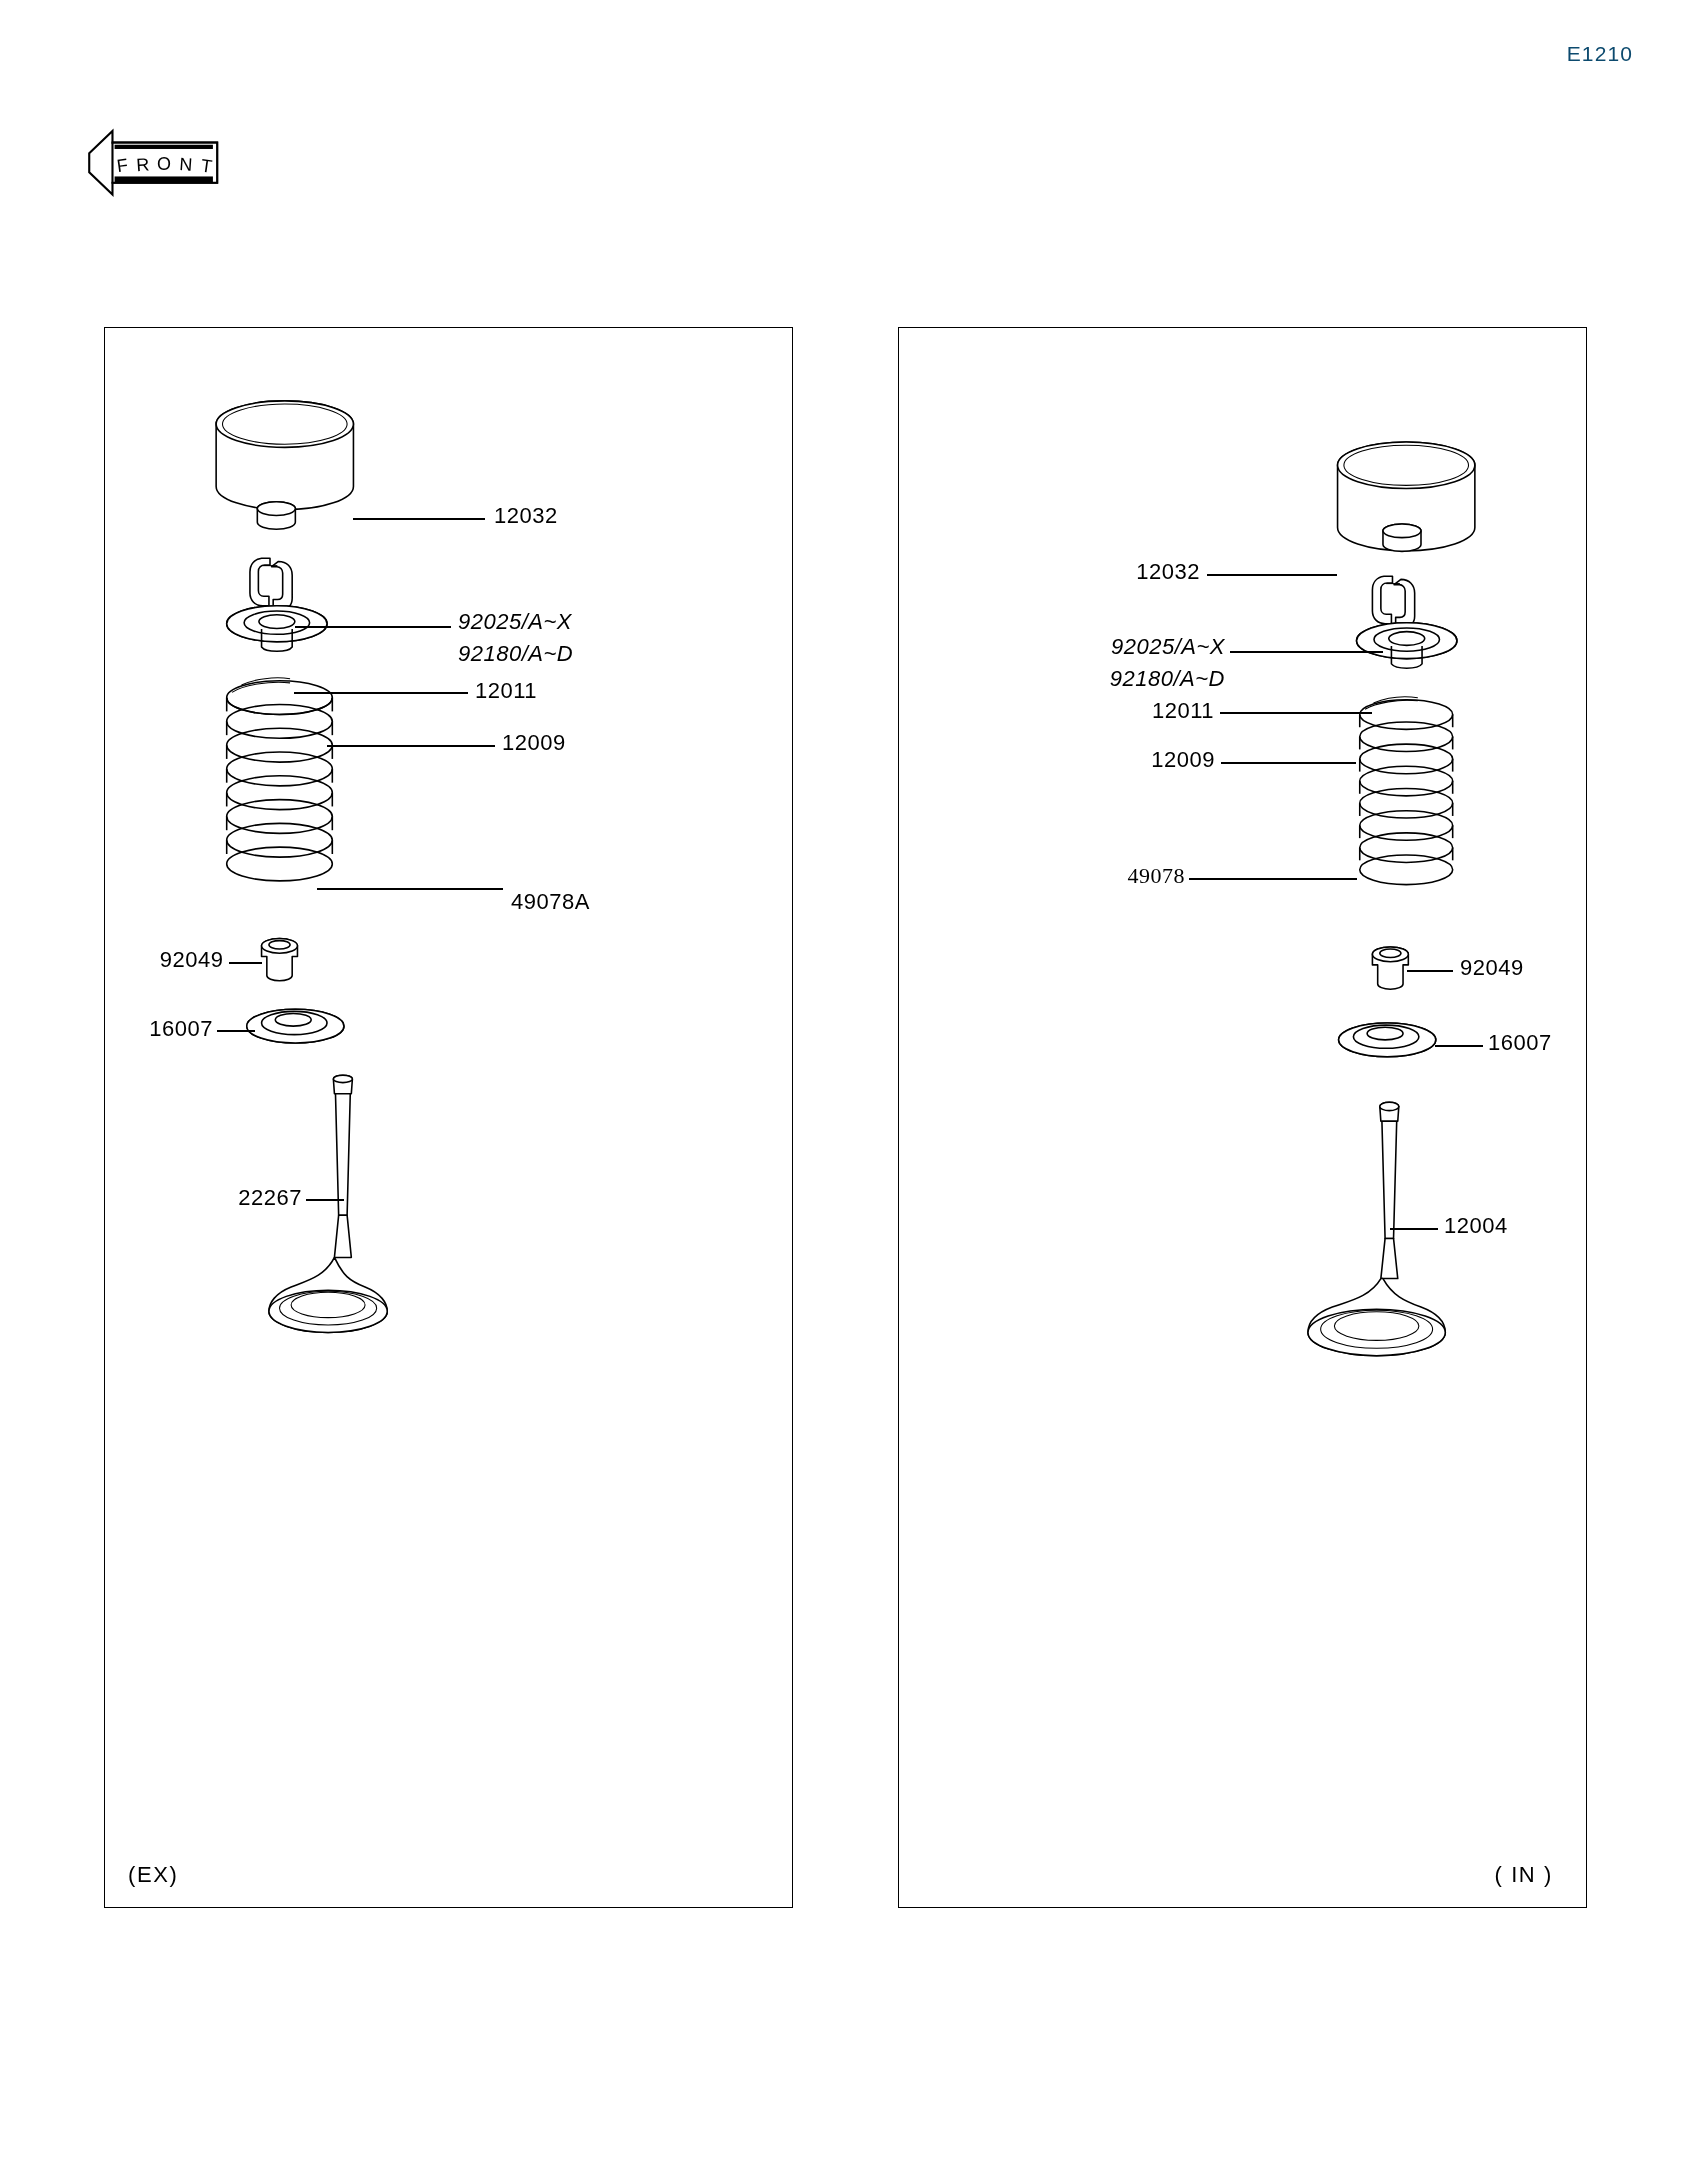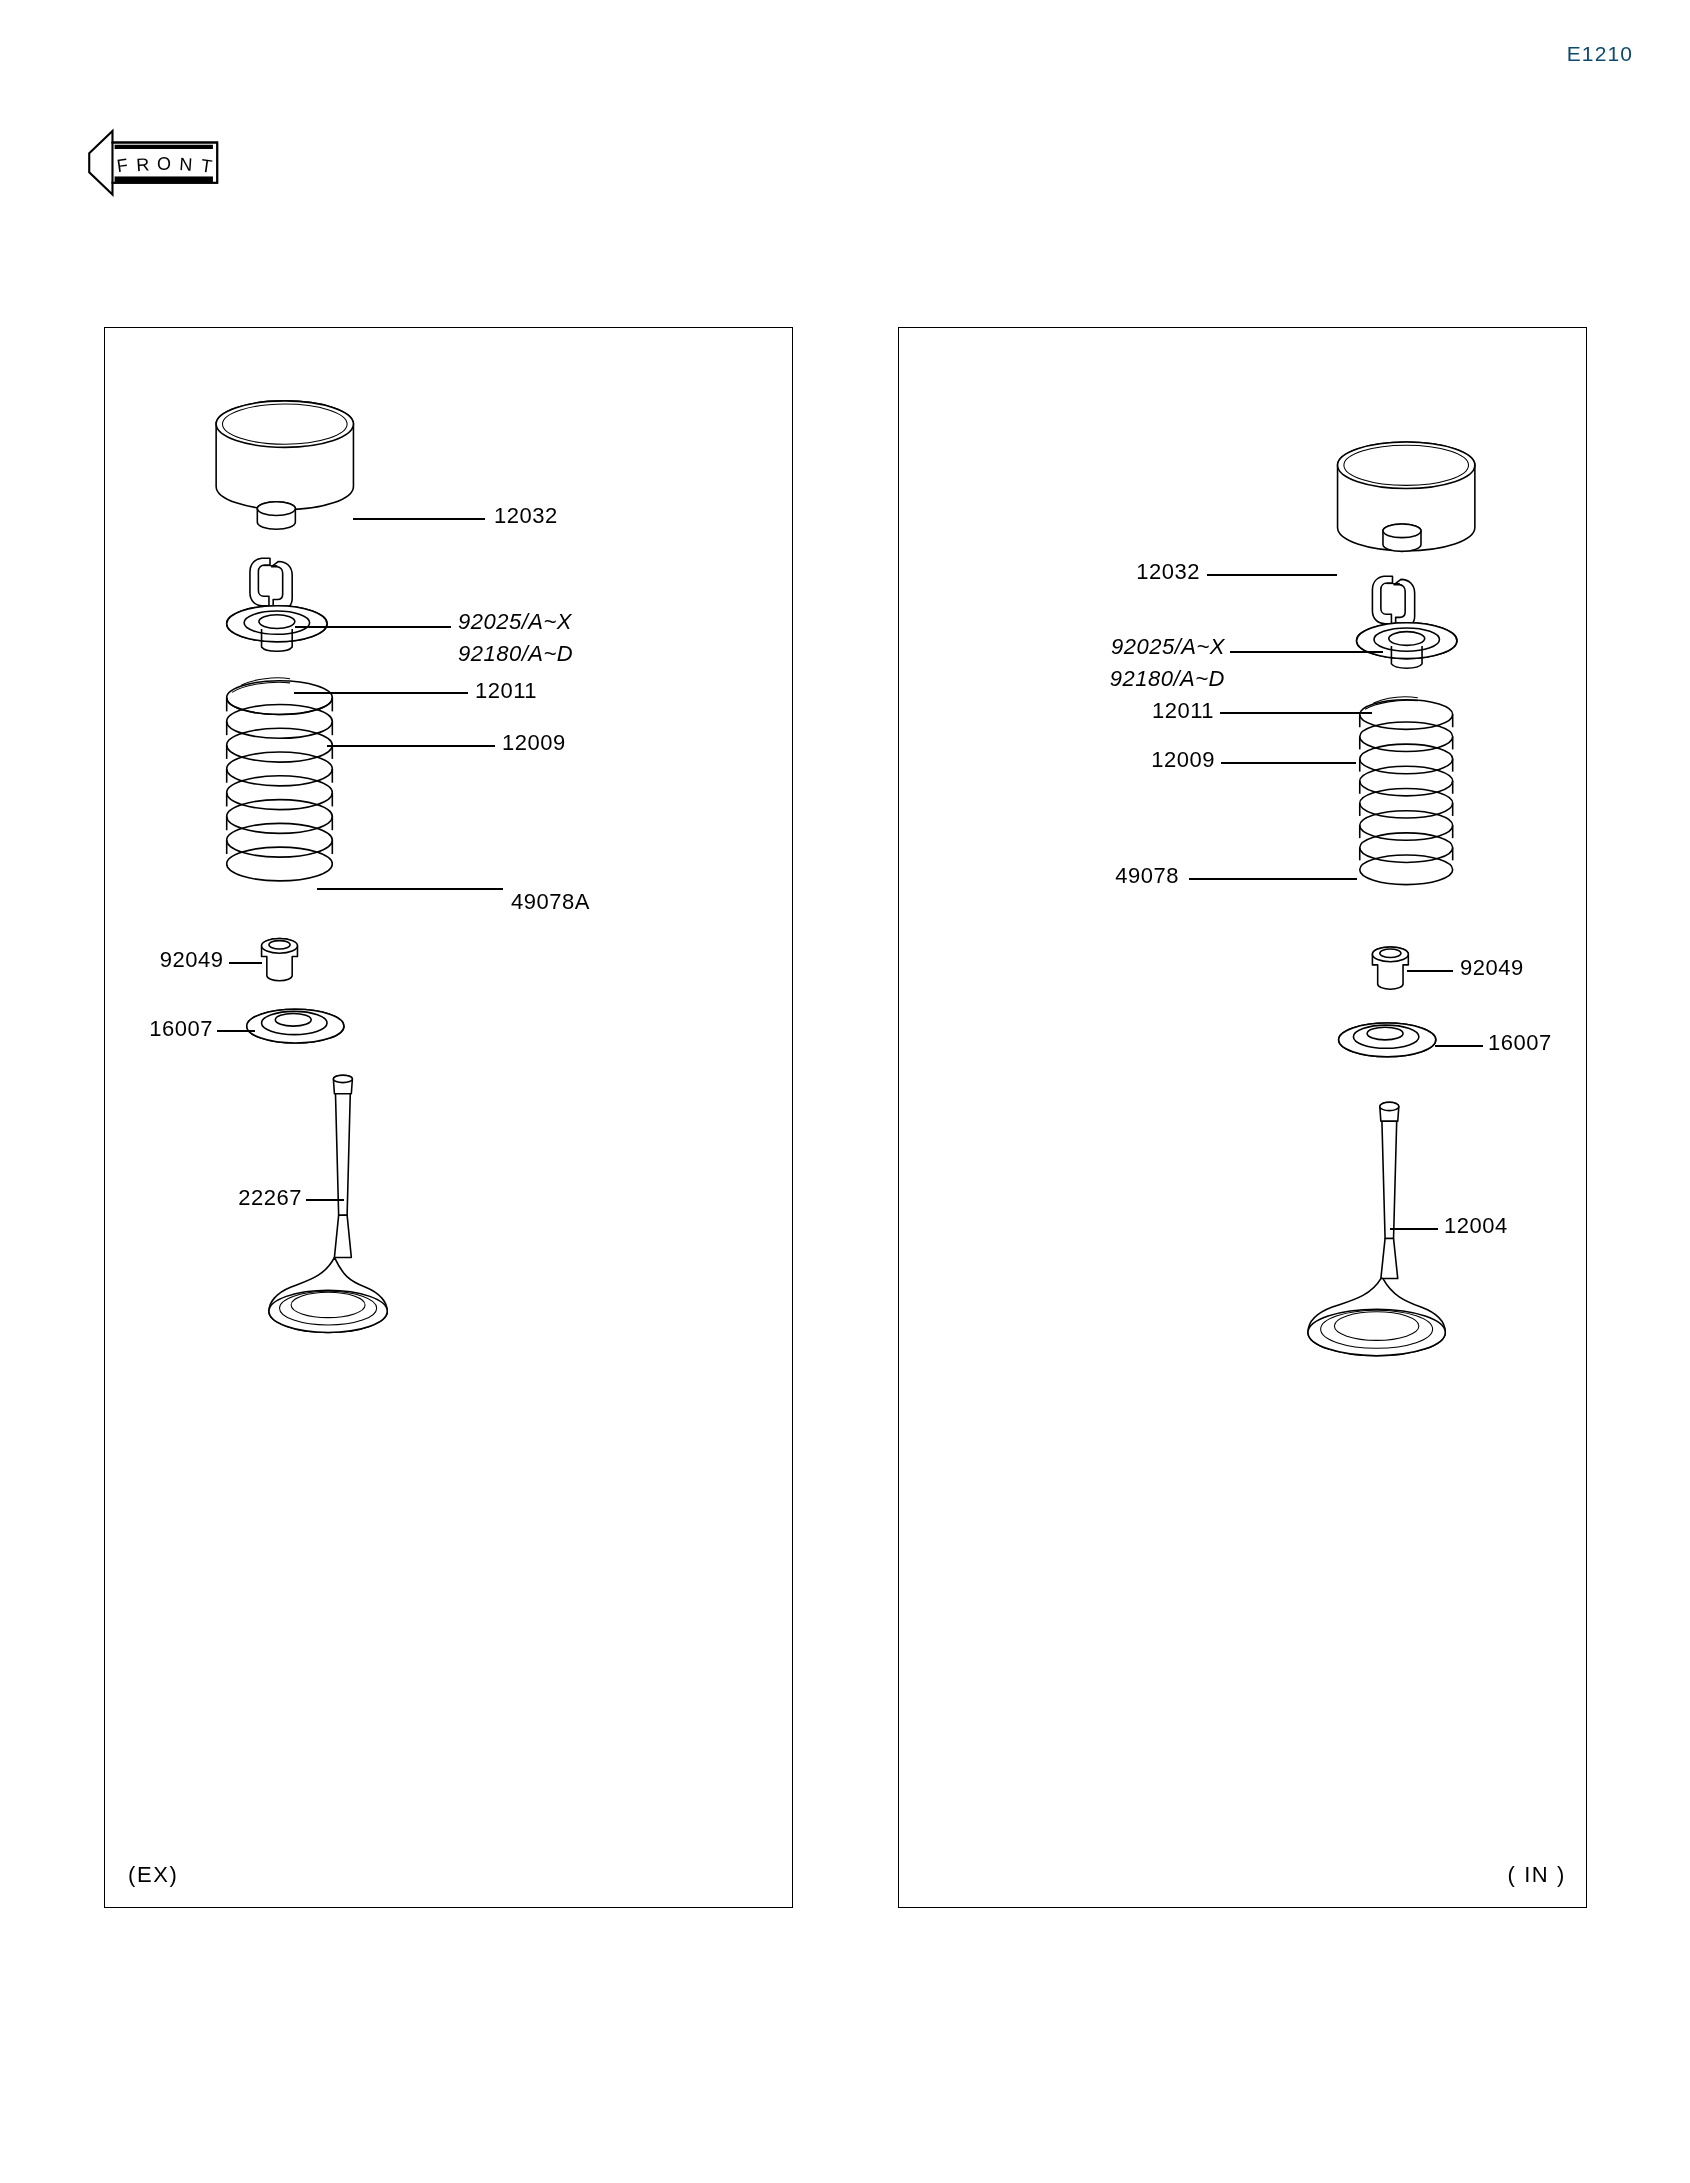--- a/index.html
+++ b/index.html
@@ -55,21 +55,21 @@
     width: 687px;
     height: 1579px;
   }
   .panel-caption {
     position: absolute;
     bottom: 19px;
     font-size: 22px;
     letter-spacing: 1.6px;
   }
   .caption-left { left: 23px; margin-top: 7px; }
-  .caption-right { right: 20px; }
+  .caption-right { right: 33px; }
 
   
   .lbl {
     position: absolute;
     font-size: 22px;
     letter-spacing: 0.5px;
     white-space: pre;
     line-height: 1.25;
   }
   .lbl.right-align { text-align: right; }
@@ -294,21 +294,21 @@
     <div class="lbl two-line right-align" style="left:146px; top:304px; width:180px;">92025/A~X</div>
     <div class="lbl two-line right-align" style="left:146px; top:336px; width:180px;">92180/A~D</div>
 
     <div class="leader" style="left:321px; top:384px; width:152px;"></div>
     <div class="lbl right-align" style="left:169px; top:369px; width:146px;">12011</div>
 
     <div class="leader" style="left:322px; top:434px; width:135px;"></div>
     <div class="lbl right-align" style="left:174px; top:418px; width:142px;">12009</div>
 
     <div class="leader" style="left:290px; top:550px; width:168px;"></div>
-    <div class="lbl right-align" style="left:131px; top:534px; width:149px;">49078</div>
+    <div class="lbl right-align" style="left:137px; top:534px; width:149px;font-family:Liberation Serif, serif;">49078</div>
 
     <div class="leader" style="left:508px; top:642px; width:46px;"></div>
     <div class="lbl" style="left:561px; top:626px;">92049</div>
 
     <div class="leader" style="left:536px; top:717px; width:48px;"></div>
     <div class="lbl" style="left:589px; top:701px;">16007</div>
 
     <div class="leader" style="left:491px; top:900px; width:48px;"></div>
     <div class="lbl" style="left:545px; top:884px;">12004</div>
 

